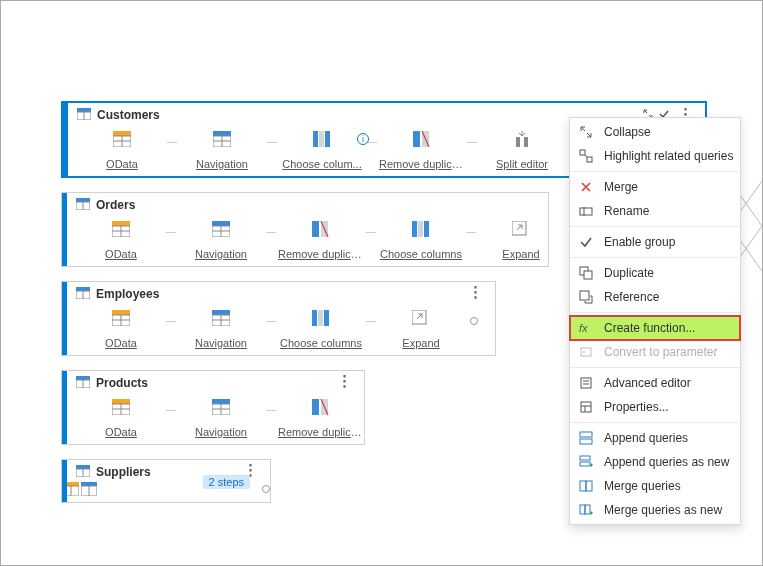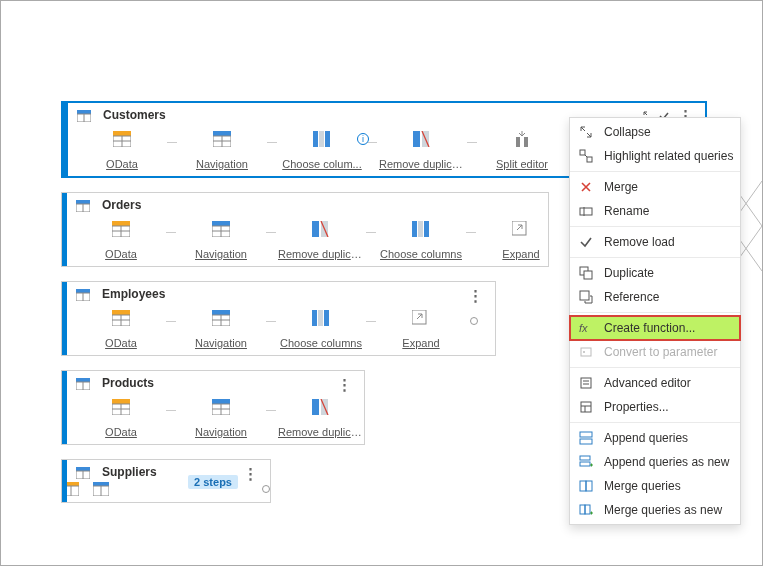--- a/index.html
+++ b/index.html
@@ -31,23 +31,23 @@
     border: 2px solid #007fd4;
   }
   .accent-bar {
     position: absolute;
     left: 0; top: 0; bottom: 0;
     width: 5px;
     background: #007fd4;
   }
   .card-header {
     display: flex;
-    align-items: flex-end;
+    align-items: flex-start;
     padding: 5px 8px 3px 14px;
-    gap: 12px;
+    gap: 6px;
     font-weight: 600;
     font-size: 12px;
   }
   .card-actions {
     margin-left: auto;
     display: flex;
     gap: 4px;
     align-items: center;
   }
   .steps-row {
@@ -181,25 +181,24 @@
     right: 0;
     top: 180px;
     width: 32px;
     height: 90px;
     pointer-events: none;
   }
 
   
   .mini-icons {
     display: flex;
-    gap: 14px;
+    gap: 2px;
     padding-left: 1px;
     padding-bottom: 6px;
     align-items: center;
-    font-weight: bold;
   }
 </style>
 </head>
 <body>
 
 <svg class="pane-edge" viewBox="0 0 32 90">
   <path d="M0 0 L32 45 L0 90" fill="none" stroke="#bbb" stroke-width="1"></path>
   <path d="M32 0 L0 45 L32 90" fill="none" stroke="#bbb" stroke-width="1"></path>
 </svg>
 
@@ -556,21 +555,21 @@
       </span>
     <span>Rename</span>
   </div>
   <div class="menu-sep"></div>
   <div class="menu-item">
     <span class="mi-icon">
         <svg width="14" height="14">
           <path d="M2 7 L6 11 L12 3" stroke="#555" fill="none" stroke-width="1.6"></path>
         </svg>
       </span>
-    <span>Remove load</span>
+    <span>Enable group</span>
   </div>
   <div class="menu-sep"></div>
   <div class="menu-item">
     <span class="mi-icon">
         <svg width="14" height="14">
           <rect x="1" y="1" width="8" height="8" fill="none" stroke="#555"></rect>
           <rect x="5" y="5" width="8" height="8" fill="#fff" stroke="#555"></rect>
         </svg>
       </span>
     <span>Duplicate</span>

